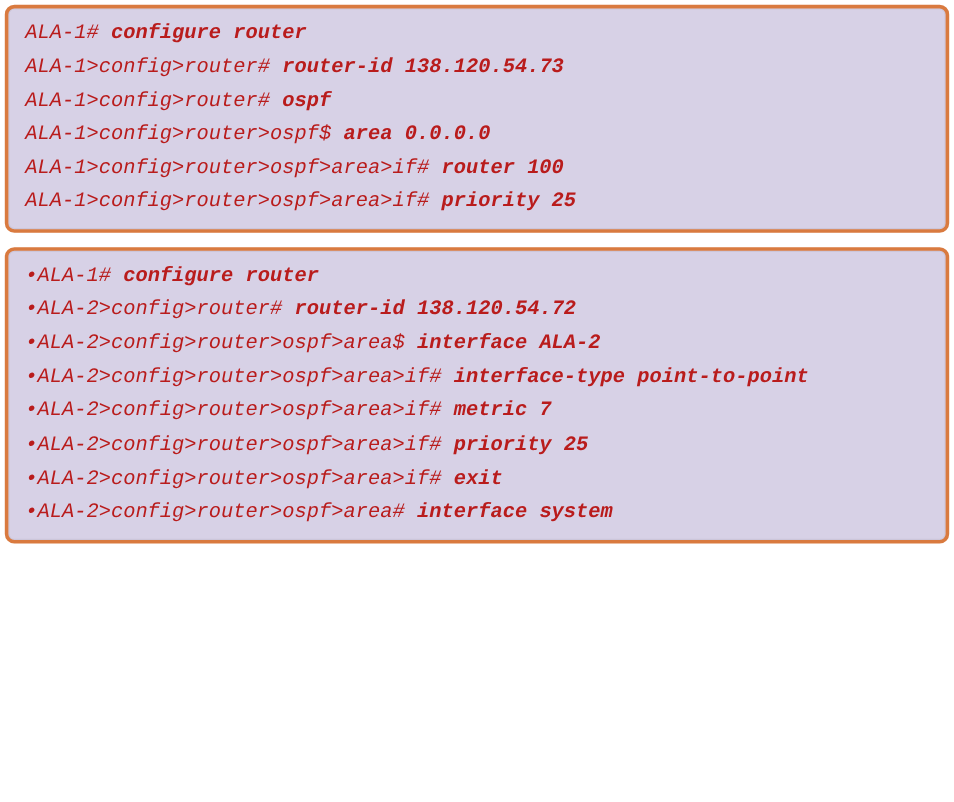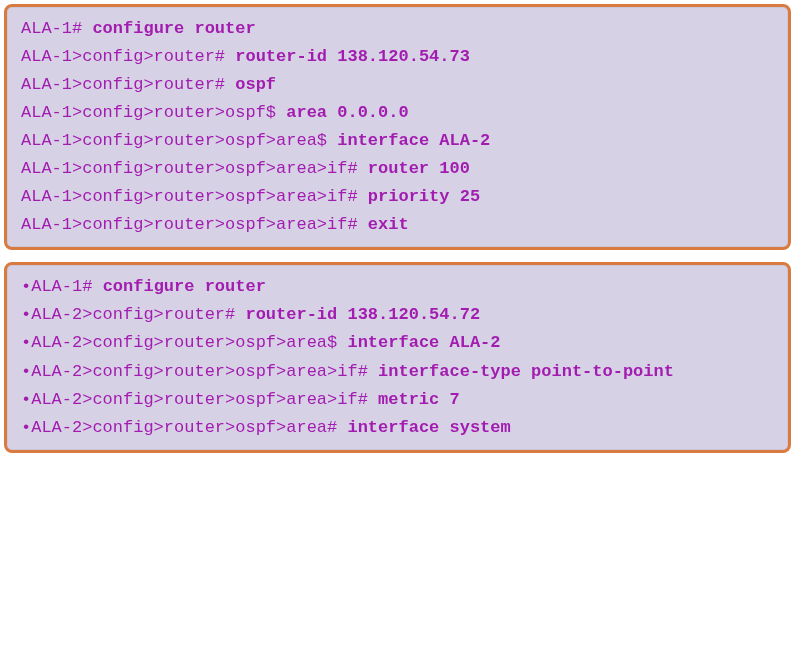--- a/index.html
+++ b/index.html
@@ -14,46 +14,47 @@
       border: 3px solid #d97a3f;
       border-radius: 8px;
       padding: 8px 14px;
       margin-bottom: 12px;
       line-height: 1.65;
       box-shadow: inset 0 0 0 1px rgba(0,0,0,0.05);
     }
     .line {
       white-space: pre-wrap;
       word-break: break-word;
-      color: #a21caf;
+      color: #b91c1c;
+      font-style: italic;
     }
     .prompt {
       font-weight: normal;
     }
     .cmd {
       font-weight: bold;
     }
     .bullet {
       font-weight: normal;
     }
   </style>
 </head>
 <body>
 
 <div class="terminal-box">
   <div class="line"><span class="bullet"></span><span class="prompt">ALA-1# </span><span class="cmd">configure router</span></div>
   <div class="line"><span class="bullet"></span><span class="prompt">ALA-1&gt;config&gt;router# </span><span class="cmd">router-id 138.120.54.73</span></div>
   <div class="line"><span class="bullet"></span><span class="prompt">ALA-1&gt;config&gt;router# </span><span class="cmd">ospf</span></div>
   <div class="line"><span class="bullet"></span><span class="prompt">ALA-1&gt;config&gt;router&gt;ospf$ </span><span class="cmd">area 0.0.0.0</span></div>
-  <div class="line"><span class="bullet"></span><span class="prompt">ALA-1&gt;config&gt;router&gt;ospf&gt;area$ </span><span class="cmd">interface ALA-2</span></div>
   <div class="line"><span class="bullet"></span><span class="prompt">ALA-1&gt;config&gt;router&gt;ospf&gt;area&gt;if# </span><span class="cmd">router 100</span></div>
   <div class="line"><span class="bullet"></span><span class="prompt">ALA-1&gt;config&gt;router&gt;ospf&gt;area&gt;if# </span><span class="cmd">priority 25</span></div>
-  <div class="line"><span class="bullet"></span><span class="prompt">ALA-1&gt;config&gt;router&gt;ospf&gt;area&gt;if# </span><span class="cmd">exit</span></div>
 </div>
 
 <div class="terminal-box">
   <div class="line"><span class="bullet">•</span><span class="prompt">ALA-1# </span><span class="cmd">configure router</span></div>
   <div class="line"><span class="bullet">•</span><span class="prompt">ALA-2&gt;config&gt;router# </span><span class="cmd">router-id 138.120.54.72</span></div>
   <div class="line"><span class="bullet">•</span><span class="prompt">ALA-2&gt;config&gt;router&gt;ospf&gt;area$ </span><span class="cmd">interface ALA-2</span></div>
   <div class="line"><span class="bullet">•</span><span class="prompt">ALA-2&gt;config&gt;router&gt;ospf&gt;area&gt;if# </span><span class="cmd">interface-type point-to-point</span></div>
   <div class="line"><span class="bullet">•</span><span class="prompt">ALA-2&gt;config&gt;router&gt;ospf&gt;area&gt;if# </span><span class="cmd">metric 7</span></div>
+  <div class="line"><span class="bullet">•</span><span class="prompt">ALA-2&gt;config&gt;router&gt;ospf&gt;area&gt;if# </span><span class="cmd">priority 25</span></div>
+  <div class="line"><span class="bullet">•</span><span class="prompt">ALA-2&gt;config&gt;router&gt;ospf&gt;area&gt;if# </span><span class="cmd">exit</span></div>
   <div class="line"><span class="bullet">•</span><span class="prompt">ALA-2&gt;config&gt;router&gt;ospf&gt;area# </span><span class="cmd">interface system</span></div>
 </div>
 
 </body></html>

